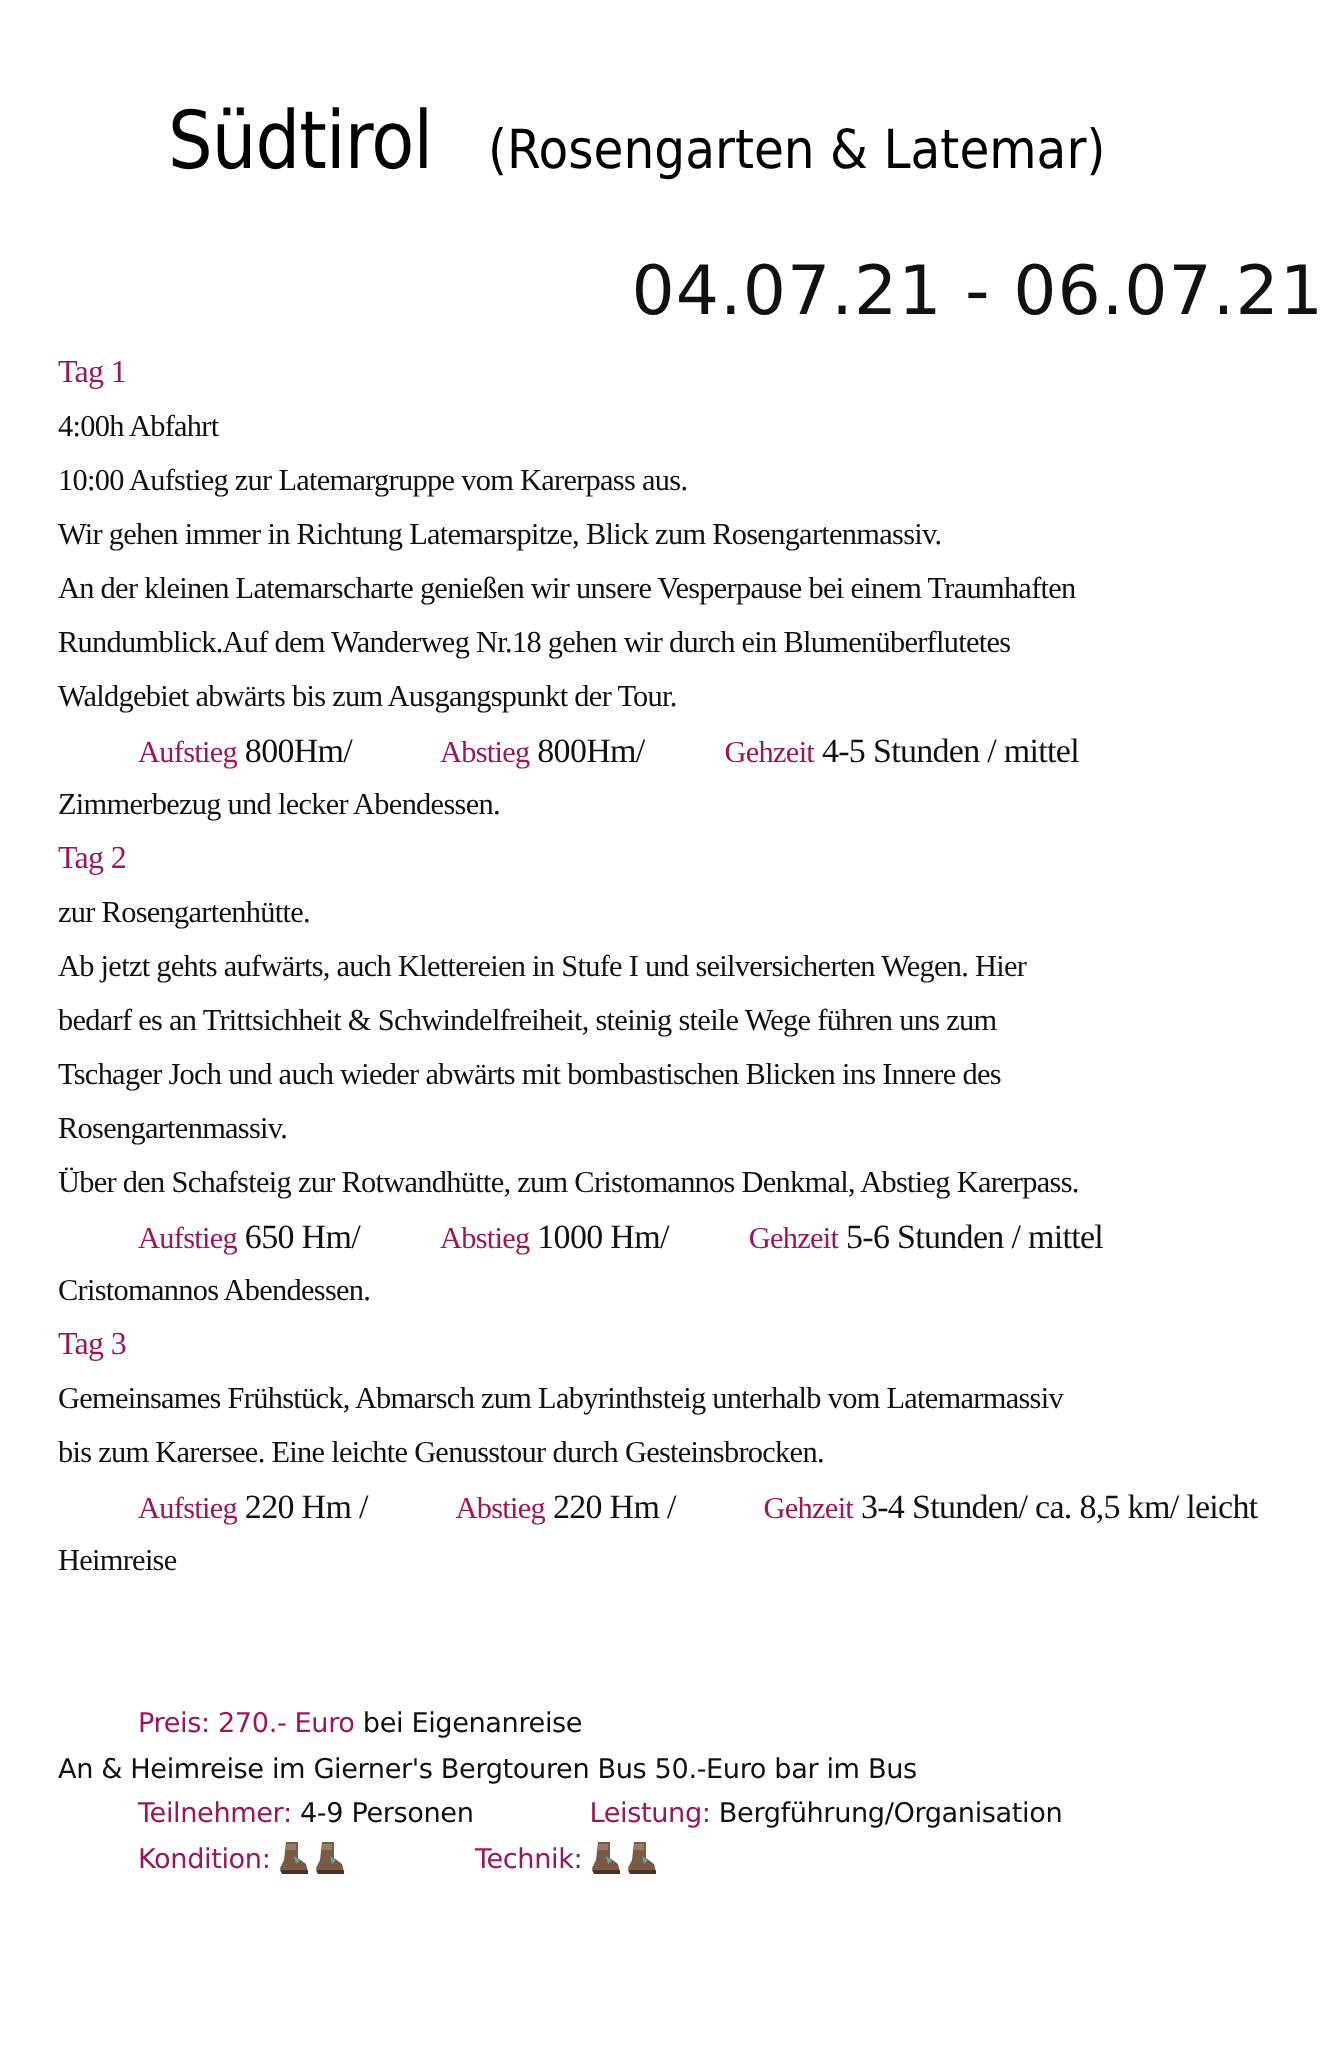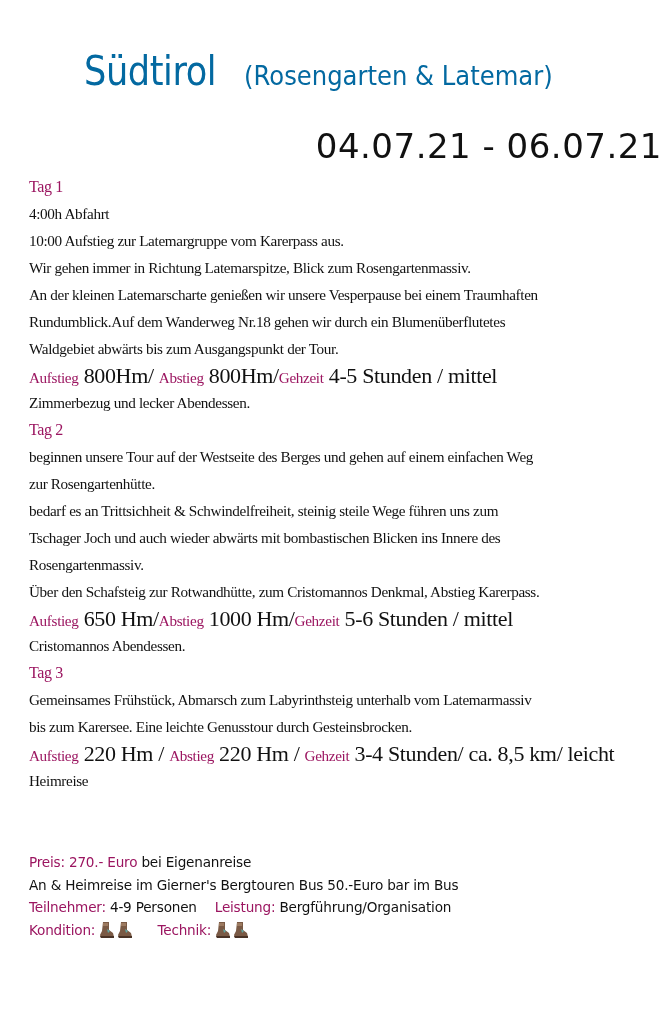--- a/index.html
+++ b/index.html
@@ -15,21 +15,21 @@
       font-family: "DejaVu Sans", sans-serif;
       color: #111111;
     }
     .title-row {
       position: absolute;
       left: 0;
       top: 48px;
       width: 662px;
       text-align: center;
       white-space: nowrap;
-      color: #0369a1;
+      color: #000000;
     }
     .title-main {
       font-family: "DejaVu Sans", sans-serif;
       font-size: 40px;
       font-weight: normal;
       letter-spacing: -0.5px;
       transform: scaleX(0.88);
       display: inline-block;
       vertical-align: baseline;
     }
@@ -60,26 +60,26 @@
       font-family: Liberation Serif, serif;
       font-size: 15.2px;
       line-height: 27px;
       letter-spacing: -0.35px;
     }
     .line {
       white-space: nowrap;
       display: block;
       height: 27px;
     }
-    .hl { color: #9b1560; }
+    .hl { color: #9b1560; margin-left: 40px; }
     .day-head {
       color: #9b1560;
       font-size: 16px;
     }
-    .num { font-size: 22px; }
+    .num { font-size: 17px; }
     .footer {
       position: absolute;
       left: 29px;
       top: 851px;
       width: 625px;
       font-family: "DejaVu Sans", sans-serif;
       font-weight: normal;
       font-size: 13.6px;
       line-height: 22.6px;
       letter-spacing: -0.2px;
@@ -117,22 +117,22 @@
     <span class="line">Rundumblick.Auf dem Wanderweg Nr.18 gehen wir durch ein Blumenüberflutetes</span>
     <span class="line">Waldgebiet abwärts bis zum Ausgangspunkt der Tour.</span>
     <span class="line">
       <span class="hl">Aufstieg</span><span class="num"> 800Hm/ </span><span class="hl">Abstieg</span><span class="num"> 800Hm/</span><span class="hl">Gehzeit</span><span class="num"> 4-5 Stunden / mittel</span>
     </span>
     <span class="line">Zimmerbezug und lecker Abendessen.</span>
   </div>
 
   <div>
     <span class="line day-head">Tag 2</span>
-    <span class="line">beginnen unsere Tour auf der Westseite des Berges und gehen auf einem einfachen Weg</span>
     <span class="line">zur Rosengartenhütte.</span>
+    <span class="line">Ab jetzt gehts aufwärts, auch Klettereien in Stufe I und seilversicherten Wegen. Hier</span>
     <span class="line">bedarf es an Trittsichheit &amp; Schwindelfreiheit, steinig steile Wege führen uns zum</span>
     <span class="line">Tschager Joch und auch wieder abwärts mit bombastischen Blicken ins Innere des</span>
     <span class="line">Rosengartenmassiv.</span>
     <span class="line">Über den Schafsteig zur Rotwandhütte, zum Cristomannos Denkmal, Abstieg Karerpass.</span>
     <span class="line">
       <span class="hl">Aufstieg</span><span class="num"> 650 Hm/</span><span class="hl">Abstieg</span><span class="num"> 1000 Hm/</span><span class="hl">Gehzeit</span><span class="num"> 5-6 Stunden  / mittel</span>
     </span>
     <span class="line">Cristomannos Abendessen.</span>
   </div>
 

